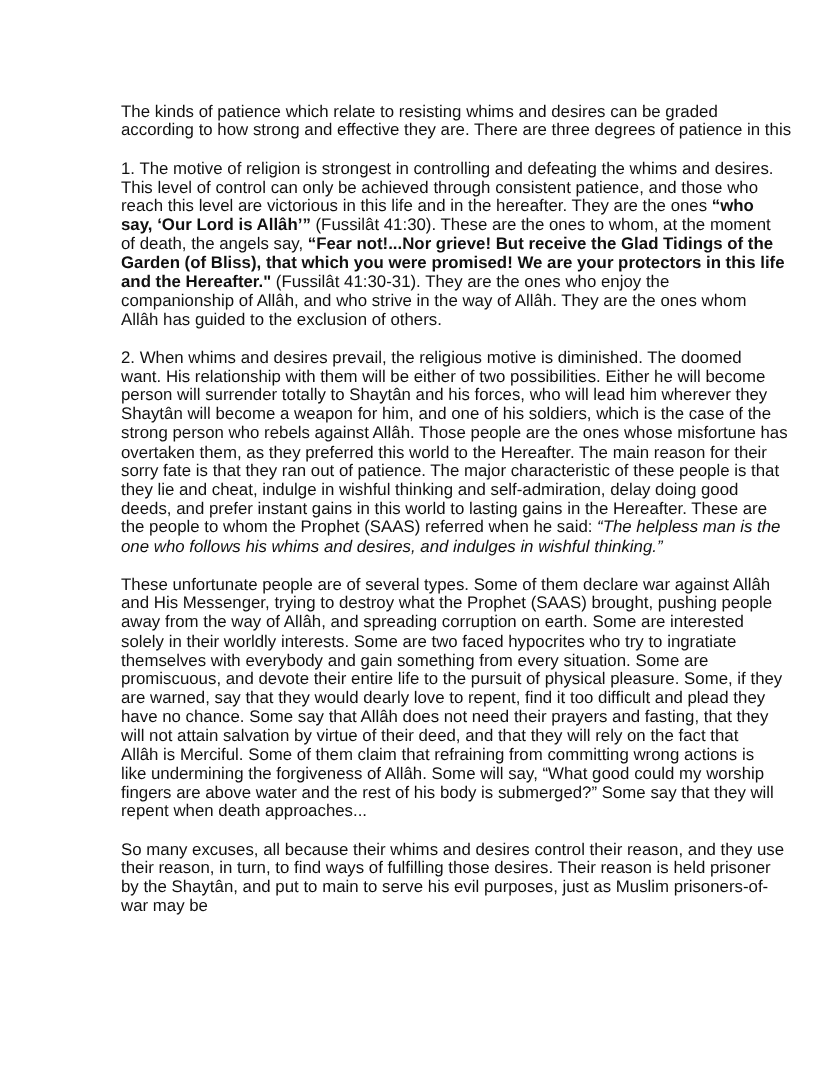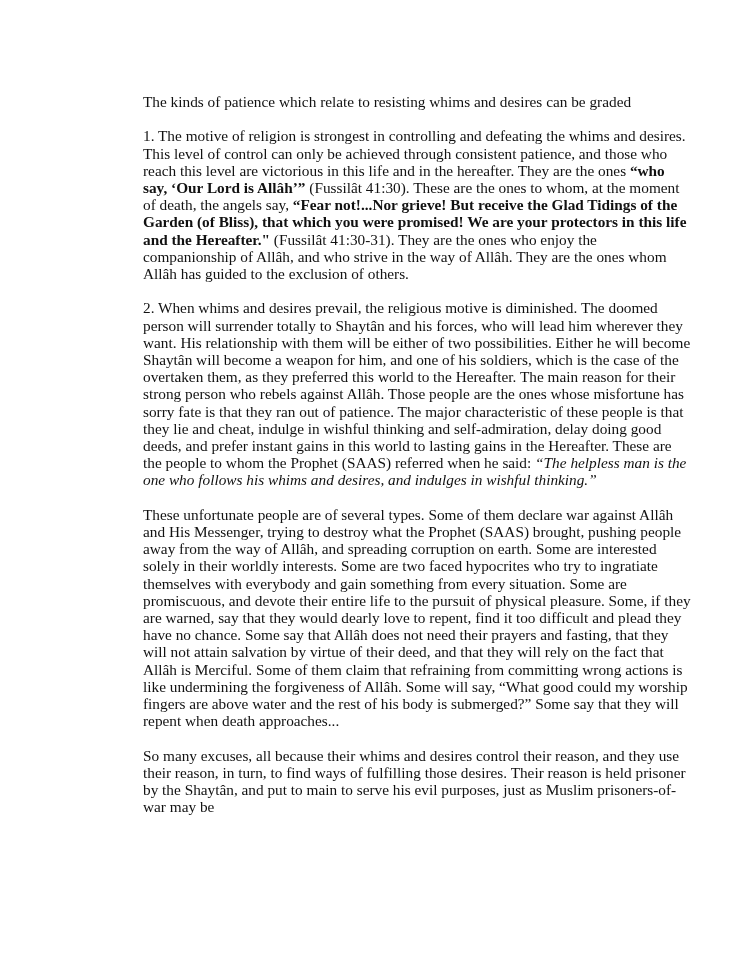--- a/index.html
+++ b/index.html
@@ -1,52 +1,53 @@
 <!DOCTYPE html>
 <html><head>
 <meta charset="utf-8">
 <style>
   html, body { margin: 0; padding: 0; background: #ffffff; }
   body { width: 750px; height: 970px; position: relative; overflow: hidden; }
   .page {
     position: absolute; left: 110px; top: 93px; width: 560px;
-    font-family: Liberation Serif, serif;
-    font-size: 15.3px; line-height: 17.2px; color: #111111; margin-left: 33px;
+    font-family: Liberation Sans, sans-serif;
+    font-size: 15.3px; line-height: 17.2px; color: #111111;
   }
   .para { margin: 0 0 17.2px 0; }
   .line { display: block; white-space: nowrap; }
   b { font-weight: bold; }
   i { font-style: italic; }
 </style>
 </head>
 <body>
 
 <div class="page">
   <div id="doc-body">
       <p class="para">
         <span class="line"><span>The kinds of patience which relate to resisting whims and desires can be graded</span></span>
+        <span class="line"><span>according to how strong and effective they are. There are three degrees of patience in this</span></span>
       </p>
       <p class="para">
         <span class="line"><span>1. The motive of religion is strongest in controlling and defeating the whims and desires.</span></span>
         <span class="line"><span>This level of control can only be achieved through consistent patience, and those who</span></span>
         <span class="line"><span>reach this level are victorious in this life and in the hereafter. They are the ones </span><b>“who</b></span>
         <span class="line"><b>say, ‘Our Lord is Allâh’”</b><span> (Fussilât 41:30). These are the ones to whom, at the moment</span></span>
         <span class="line"><span>of death, the angels say, </span><b>“Fear not!...Nor grieve! But receive the Glad Tidings of the</b></span>
         <span class="line"><b>Garden (of Bliss), that which you were promised! We are your protectors in this life</b></span>
         <span class="line"><b>and the Hereafter."</b><span> (Fussilât 41:30-31). They are the ones who enjoy the</span></span>
         <span class="line"><span>companionship of Allâh, and who strive in the way of Allâh. They are the ones whom</span></span>
         <span class="line"><span>Allâh has guided to the exclusion of others.</span></span>
       </p>
       <p class="para">
         <span class="line"><span>2. When whims and desires prevail, the religious motive is diminished. The doomed</span></span>
+        <span class="line"><span>want. His relationship with them will be either of two possibilities. Either he will become</span></span>
         <span class="line"><span>person will surrender totally to Shaytân and his forces, who will lead him wherever they</span></span>
-        <span class="line"><span>want. His relationship with them will be either of two possibilities. Either he will become</span></span>
         <span class="line"><span>Shaytân will become a weapon for him, and one of his soldiers, which is the case of the</span></span>
+        <span class="line"><span>strong person who rebels against Allâh. Those people are the ones whose misfortune has</span></span>
         <span class="line"><span>overtaken them, as they preferred this world to the Hereafter. The main reason for their</span></span>
-        <span class="line"><span>strong person who rebels against Allâh. Those people are the ones whose misfortune has</span></span>
         <span class="line"><span>sorry fate is that they ran out of patience. The major characteristic of these people is that</span></span>
         <span class="line"><span>they lie and cheat, indulge in wishful thinking and self-admiration, delay doing good</span></span>
         <span class="line"><span>deeds, and prefer instant gains in this world to lasting gains in the Hereafter. These are</span></span>
         <span class="line"><span>the people to whom the Prophet (SAAS) referred when he said: </span><i>“The helpless man is the</i></span>
         <span class="line"><i>one who follows his whims and desires, and indulges in wishful thinking.”</i></span>
       </p>
       <p class="para">
         <span class="line"><span>These unfortunate people are of several types. Some of them declare war against Allâh</span></span>
         <span class="line"><span>and His Messenger, trying to destroy what the Prophet (SAAS) brought, pushing people</span></span>
         <span class="line"><span>away from the way of Allâh, and spreading corruption on earth. Some are interested</span></span>

